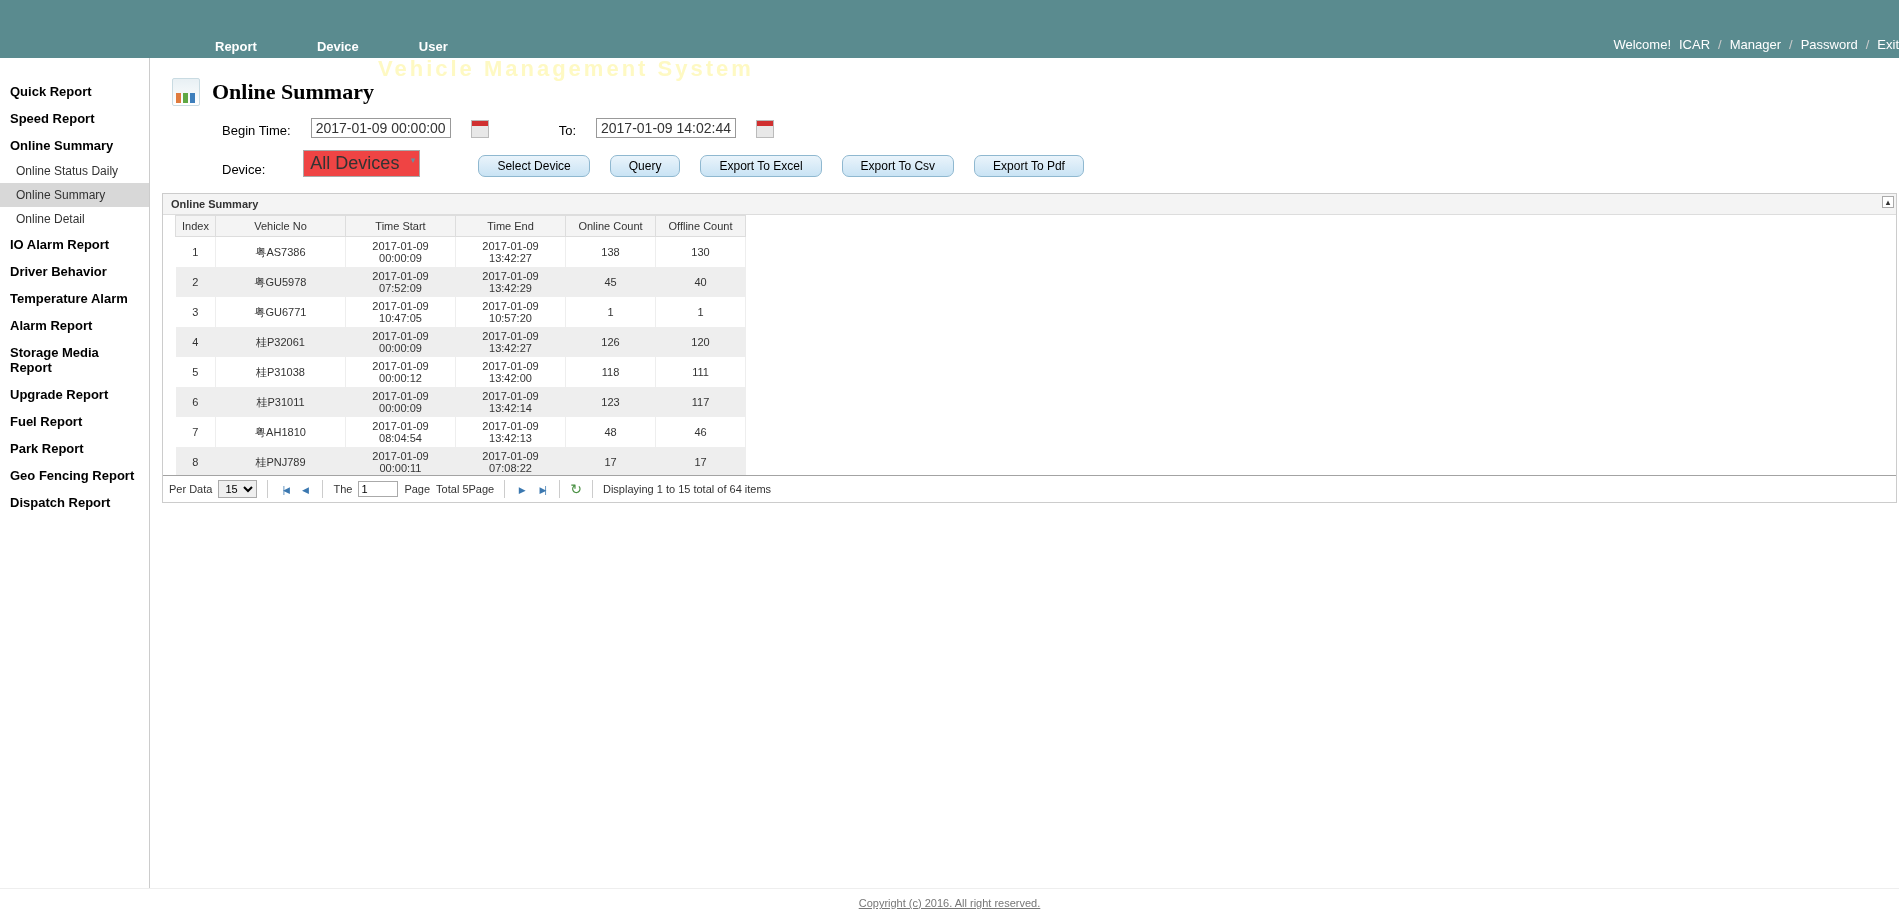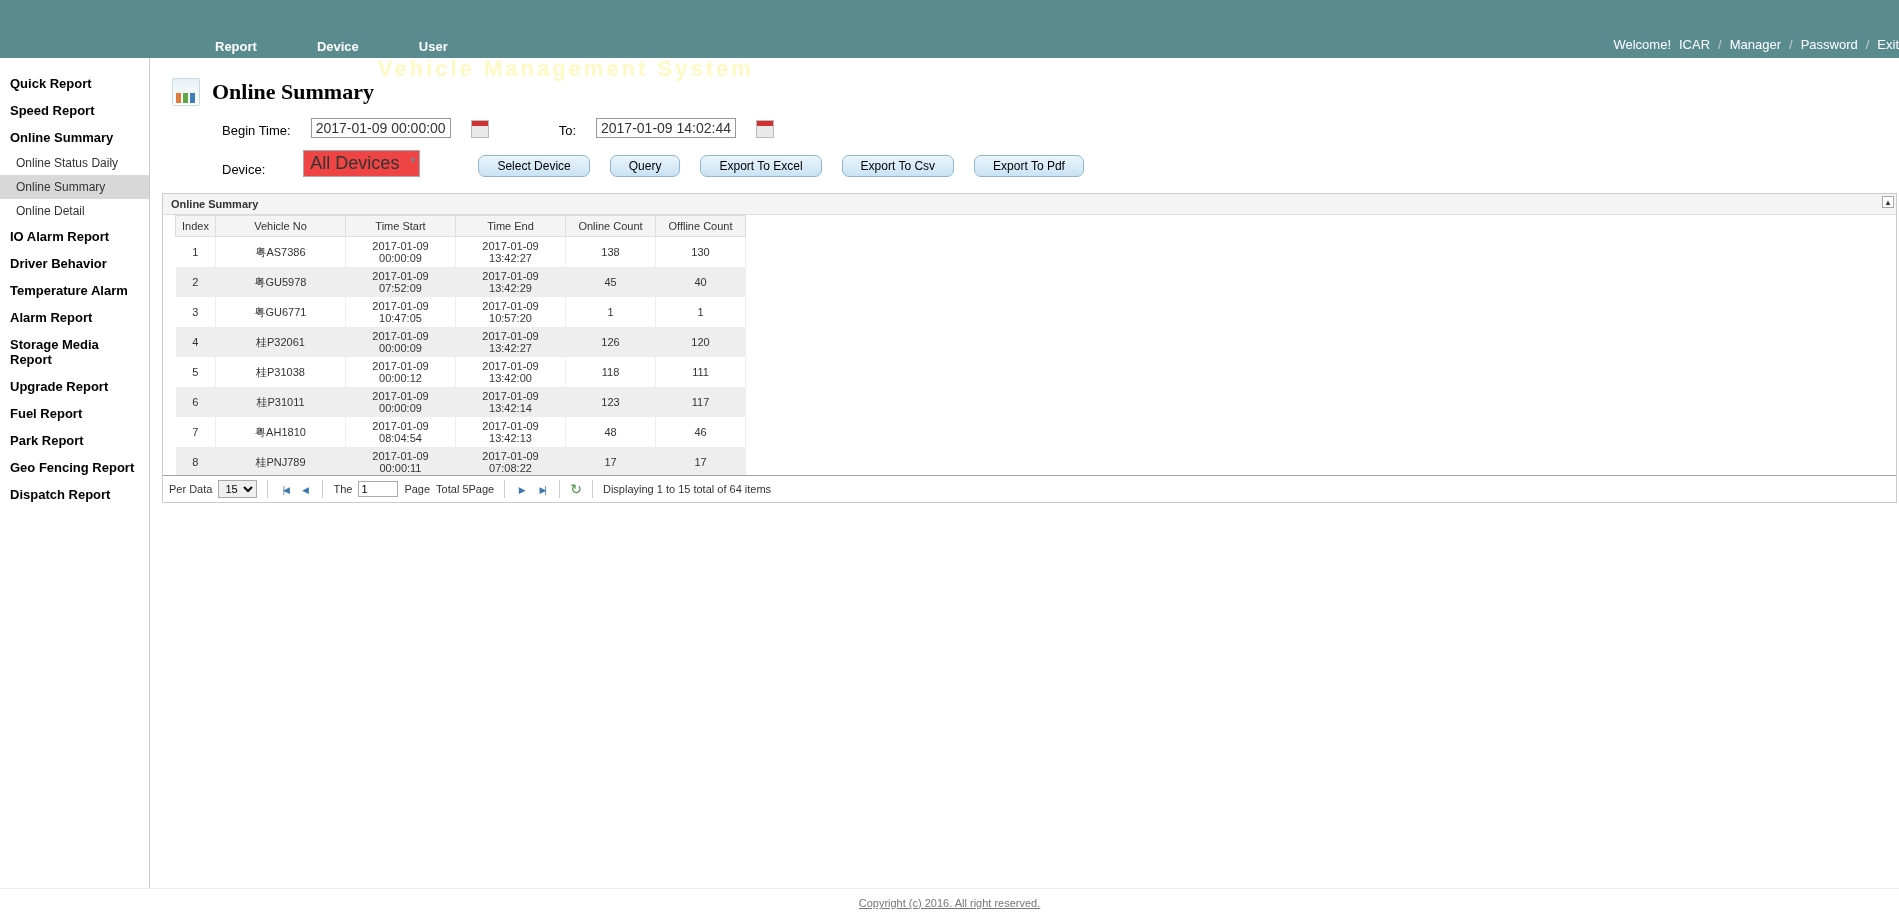--- a/index.html
+++ b/index.html
@@ -11,21 +11,21 @@
   .nav-bar { position: absolute; bottom: 4px; left: 215px; display: flex; gap: 60px; }
   .nav-item { color: #fff; font-weight: bold; font-size: 13px; cursor: pointer; }
   .welcome-bar { position: absolute; right: 0; bottom: 6px; color: #fff; font-size: 13px; display: flex; gap: 8px; align-items: center; }
   .welcome-bar a { color: #fff; text-decoration: none; cursor: pointer; }
   .sep { color: #ccc; }
   
   
   .layout { display: flex; height: calc(100vh - 58px - 30px); }
   
   
-  .sidebar { width: 150px; border-right: 1px solid #ccc; padding-top: 12px; background: #fff; flex-shrink: 0; }
+  .sidebar { width: 150px; border-right: 1px solid #ccc; padding-top: 20px; background: #fff; flex-shrink: 0; }
   .side-group { font-weight: bold; font-size: 13px; padding: 6px 10px; cursor: pointer; color: #000; }
   .side-sub { font-size: 12px; padding: 5px 10px 5px 16px; cursor: pointer; color: #333; }
   .side-sub.selected { background: #d8d8d8; }
   
   
   .content { flex: 1; padding: 10px 0 0 12px; position: relative; overflow: hidden; }
   
   .page-head { display: flex; align-items: center; gap: 12px; padding: 10px 0 6px 10px; }
   .page-icon { width: 28px; height: 28px; background: linear-gradient(#e8f0f4, #fff); border: 1px solid #c9dbe2; position: relative; border-radius: 2px; }
   .page-icon::after { content: ""; position: absolute; bottom: 2px; left: 3px; width: 5px; height: 10px; background: #e07b3e; box-shadow: 7px 0 0 #5fa843, 14px 0 0 #3e7fbc; }

